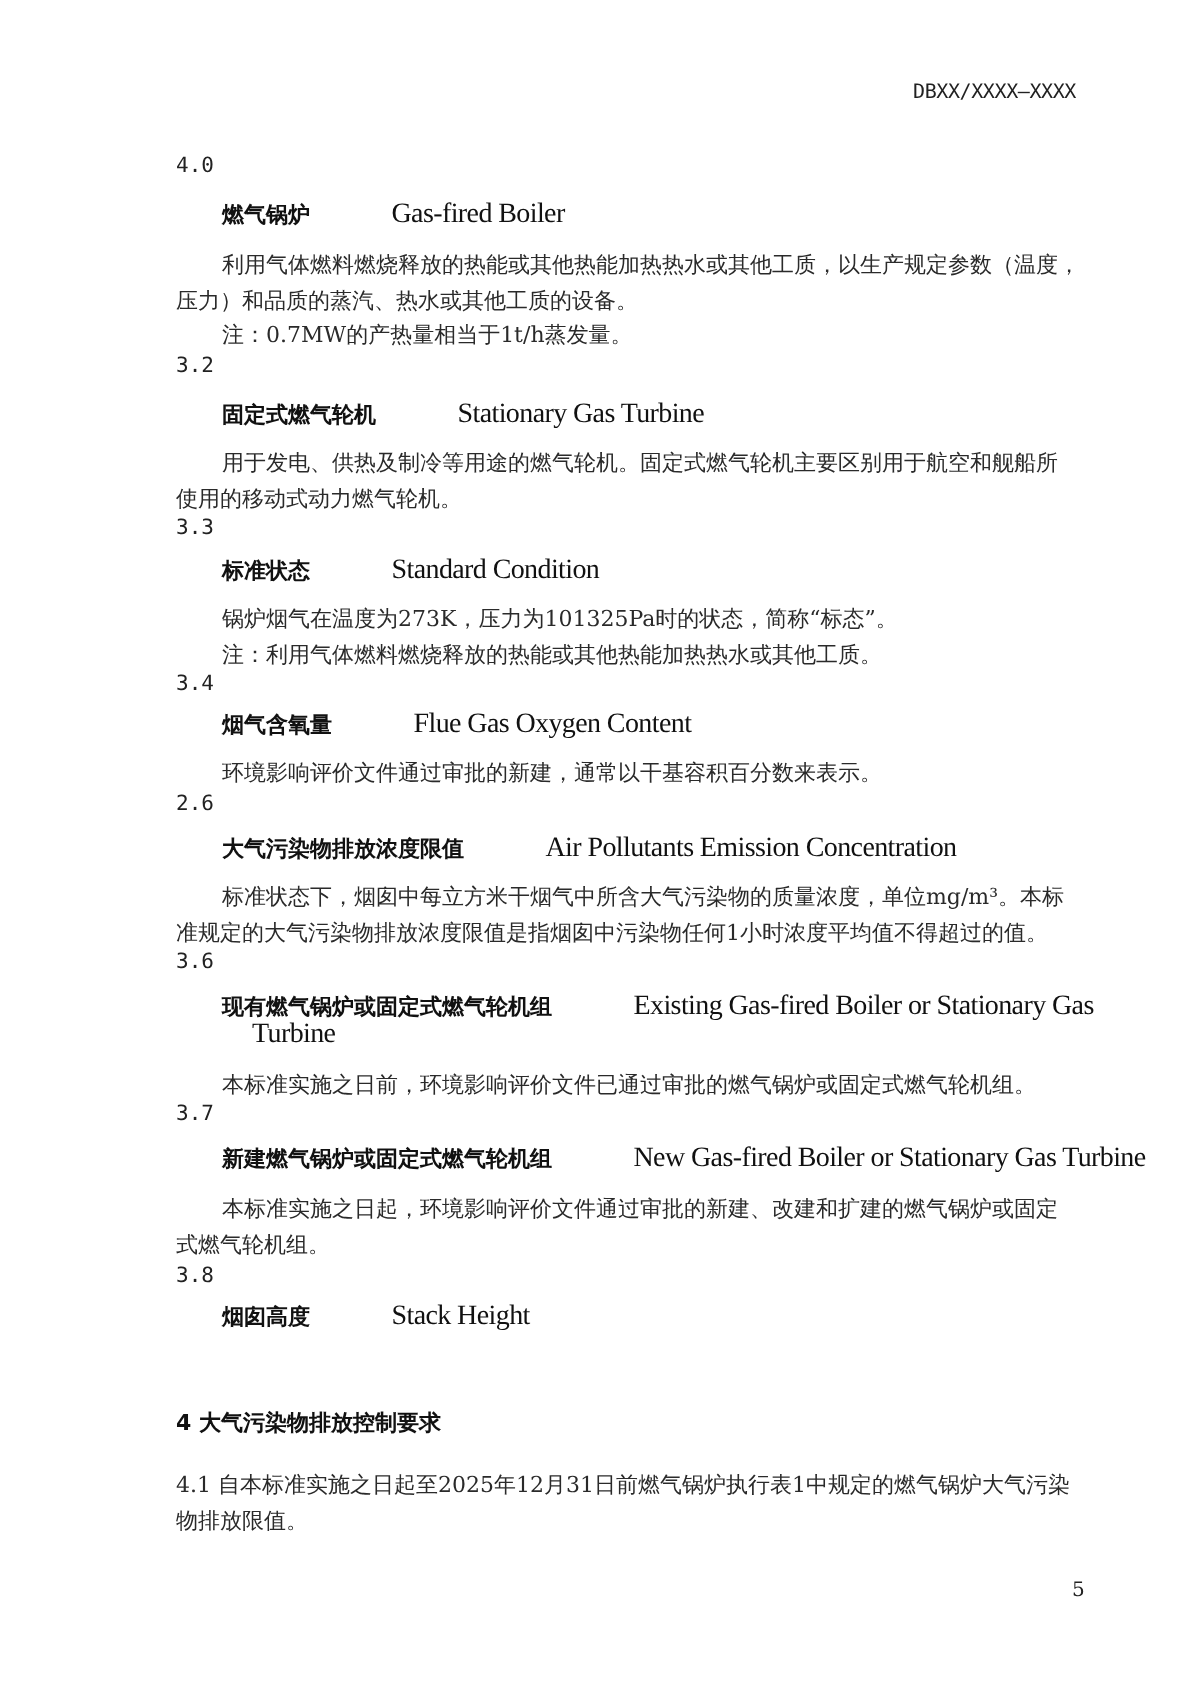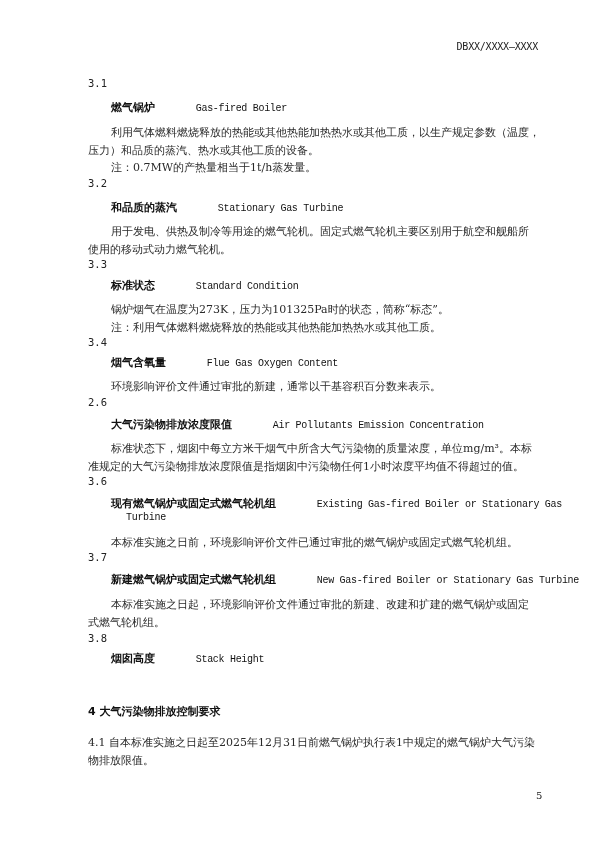--- a/index.html
+++ b/index.html
@@ -3,46 +3,46 @@
 <meta charset="utf-8">
 <style>
   html, body { margin: 0; padding: 0; background: #ffffff; }
   body { width: 600px; height: 848px; position: relative; overflow: hidden; color: #1a1a1a; }
   .page { position: absolute; left: 0; top: 0; width: 600px; height: 848px; background: #fff; }
   .abs { position: absolute; white-space: nowrap; }
   .header { left: 0; top: 41px; width: 538px; text-align: right; font-family: "DejaVu Sans Mono", monospace; font-size: 10px; color: #222; letter-spacing: -0.2px; }
   .num { font-family: "DejaVu Sans Mono", monospace; font-size: 10.5px; color: #222; left: 88px; }
   .term { left: 111px; font-size: 11px; color: #111; }
   .term .zh { font-family: "DejaVu Sans", sans-serif; font-weight: bold; font-size: 11px; }
-  .term .en { font-family: Liberation Mono, monospace; font-size: 10px; letter-spacing: -0.3px; padding-left: 38px; }
+  .term .en { font-family: Liberation Serif, serif; font-size: 14px; letter-spacing: -0.3px; padding-left: 38px; }
   .body { font-family: "DejaVu Serif", serif; font-size: 11px; color: #2a2a2a; }
   .indent { left: 111px; }
   .flush { left: 88px; }
   .sec { left: 88px; font-family: "DejaVu Sans", sans-serif; font-weight: bold; font-size: 11px; color: #111; }
   .pageno { left: 536px; top: 790px; font-family: "DejaVu Serif", serif; font-size: 10px; color: #222; }
 </style>
 </head>
 <body>
 
 <div class="page">
 
   <div class="abs header">DBXX/XXXX—XXXX</div>
 
-  <div class="abs num" style="top:77px">3.1</div>
+  <div class="abs num" style="top:77px">4.0</div>
   <div class="abs term" style="top:100px">
     <span class="zh">燃气锅炉</span>
     <span class="en">Gas-fired Boiler</span>
   </div>
   <div class="abs body indent" style="top:125px">利用气体燃料燃烧释放的热能或其他热能加热热水或其他工质，以生产规定参数（温度，</div>
   <div class="abs body flush" style="top:143px">压力）和品质的蒸汽、热水或其他工质的设备。</div>
   <div class="abs body indent" style="top:160px">注：0.7MW的产热量相当于1t/h蒸发量。</div>
 
   <div class="abs num" style="top:177px">3.2</div>
   <div class="abs term" style="top:200px">
-    <span class="zh">和品质的蒸汽</span>
+    <span class="zh">固定式燃气轮机</span>
     <span class="en">Stationary Gas Turbine</span>
   </div>
   <div class="abs body indent" style="top:224px">用于发电、供热及制冷等用途的燃气轮机。固定式燃气轮机主要区别用于航空和舰船所</div>
   <div class="abs body flush" style="top:242px">使用的移动式动力燃气轮机。</div>
 
   <div class="abs num" style="top:258px">3.3</div>
   <div class="abs term" style="top:278px">
     <span class="zh">标准状态</span>
     <span class="en">Standard Condition</span>
   </div>

